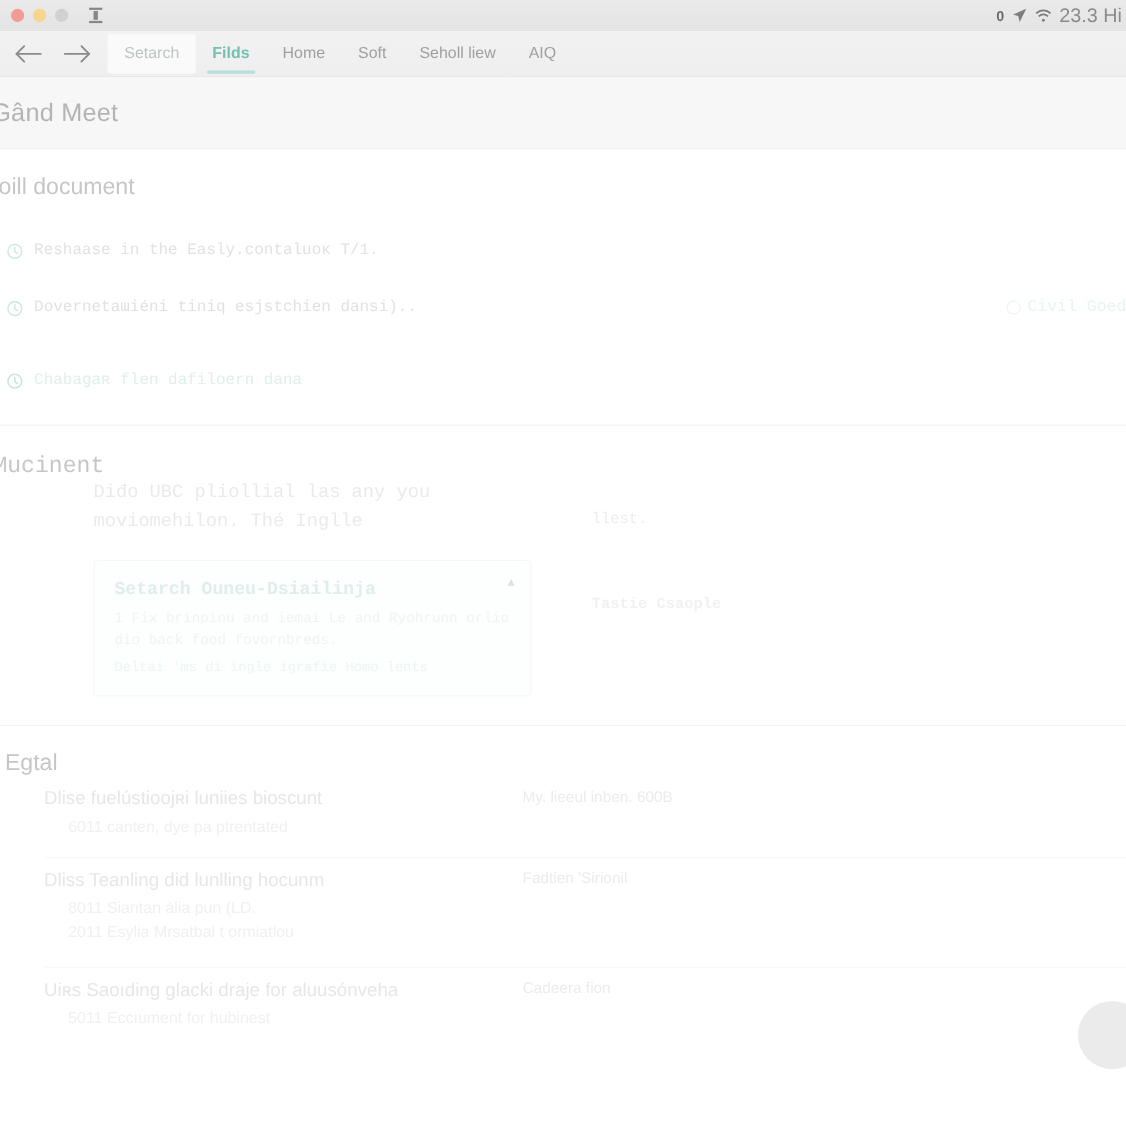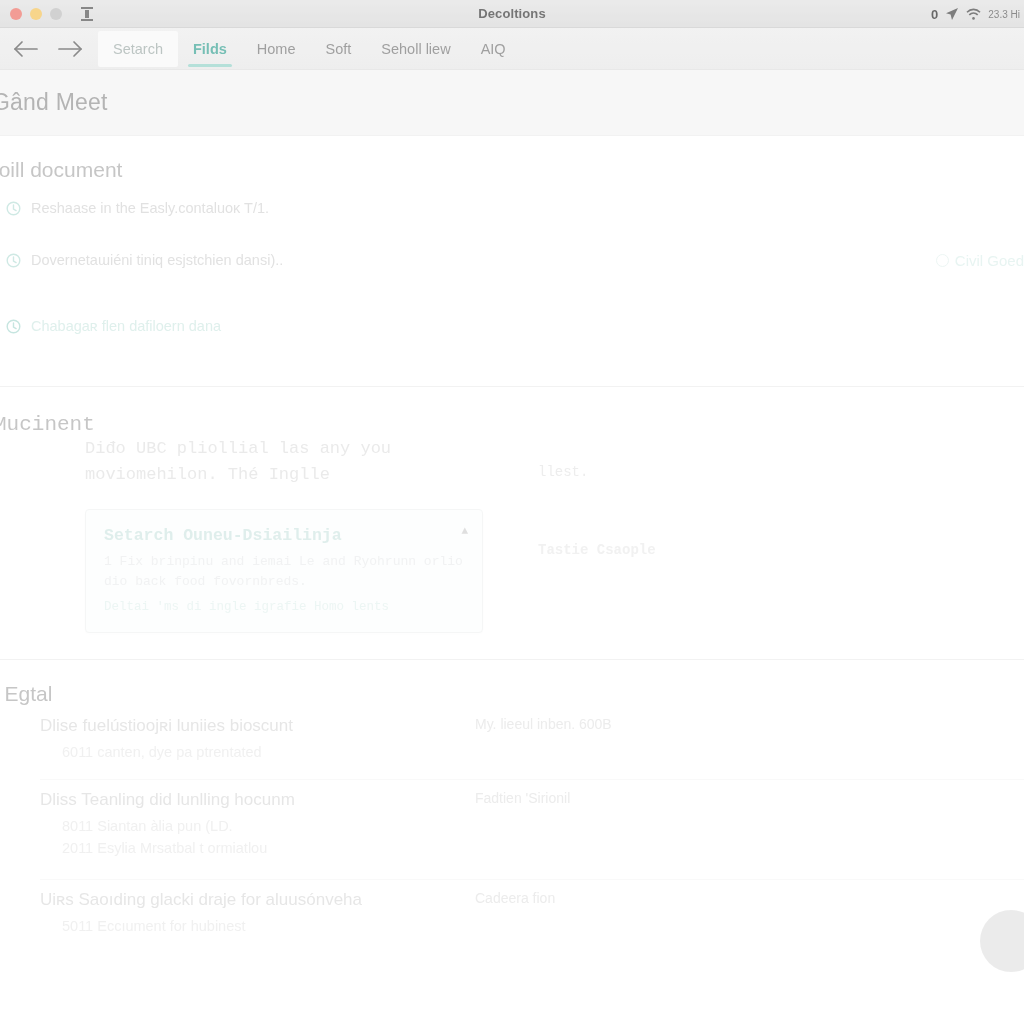--- a/index.html
+++ b/index.html
@@ -79,21 +79,21 @@
     gap: 7px;
     font-size: 12px;
     color: #555;
     overflow: hidden;
     white-space: nowrap;
   }
   .status-right .battery {
     font-weight: bold; font-size: 13px; color: #1b1b1b;
   }
   .status-right svg { display: block; }
-  .status-right .clock { font-size: 10px; color: #4f4f4f; }
+  .status-right .clock { font-size: 18px; color: #4f4f4f; }
 
   
   .tabbar {
     height: 42px;
     background: linear-gradient(180deg, #ebebeb 0%, #e6e6e6 100%);
     border-bottom: 1px solid #dcdcdc;
     display: flex;
     align-items: center;
     padding-left: 4px;
   }
@@ -192,23 +192,24 @@
     padding-left: 0;
     margin-left: -6px;
     font-weight: normal;
     white-space: nowrap;
   }
 
   
   .notices { padding: 22px 0 0 0; position: relative; }
   .notice-row {
     display: flex;
-    align-items: flex-start;
+    align-items: flex-end;
     position: relative;
     min-height: 36px;
+    font-family: Liberation Mono, monospace;
   }
   .notice-left {
     display: flex;
     align-items: center;
     gap: 10px;
     padding-left: 8px;
     margin-left: -2px;
   }
   .clock-icon { color: #b7ded7; flex: none; display: flex; }
   .notice-text {
@@ -365,21 +366,20 @@
       <span class="dot close"></span>
       <span class="dot min"></span>
       <span class="dot max"></span>
       <span class="menu-glyph">
         <i></i>
           <i></i>
           <i></i>
       </span>
     </div>
 
-    <div class="win-title">Decoltions</div>
 
     <div class="status-right">
       <span class="battery">0</span>
       <span>
         <svg width="14" height="14" viewBox="0 0 14 14" fill="#3a3a3a">
             <path d="M13 1L1 6.2l4.6 1.3L7 13 13 1z"></path>
           </svg>
       </span>
       <span>
         <svg width="15" height="13" viewBox="0 0 15 13" fill="none" stroke="#3a3a3a" stroke-width="1.6">

